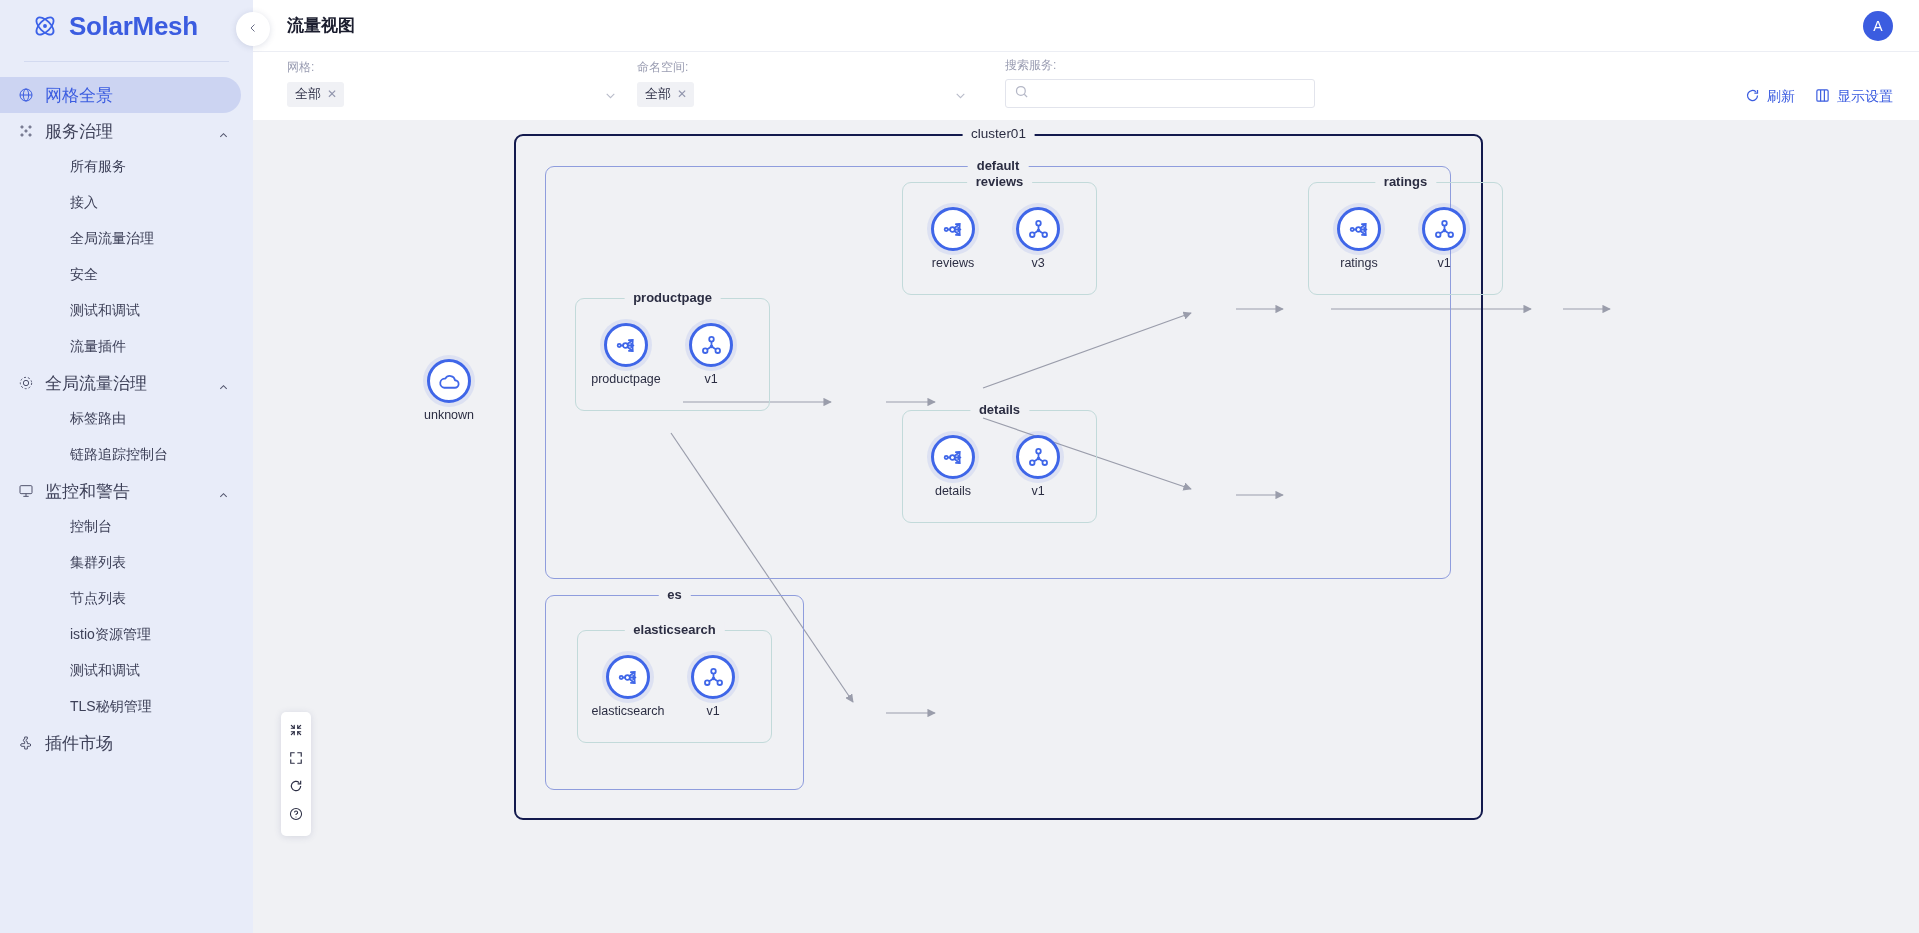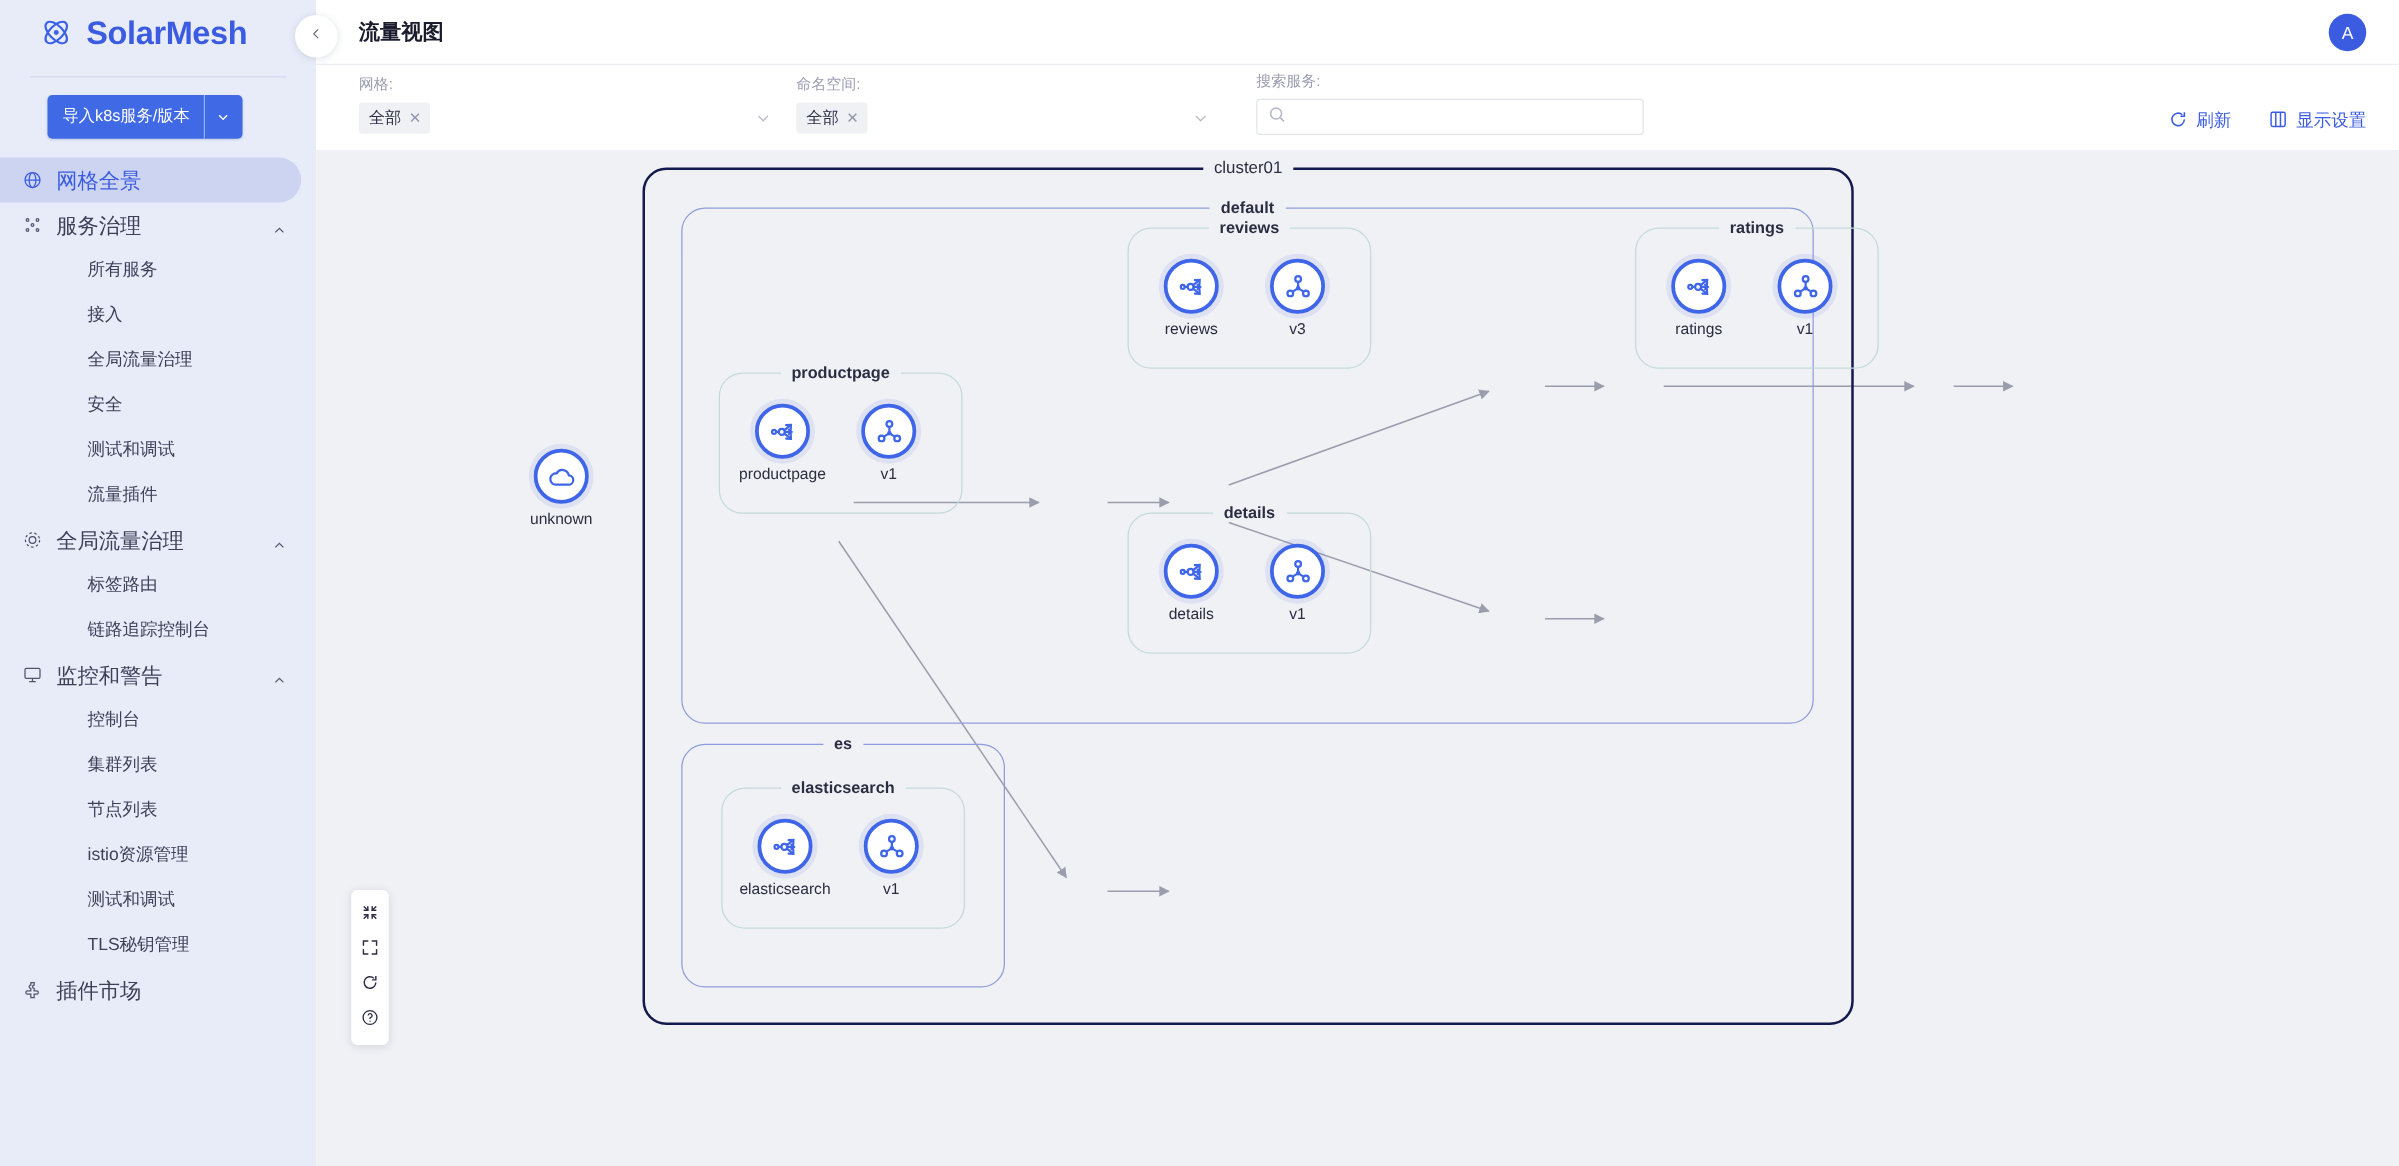--- a/index.html
+++ b/index.html
@@ -125,35 +125,35 @@
     width: 310px; height: 29px; border: 1px solid #e2e4ec; border-radius: 3px;
     display: flex; align-items: center; padding: 0 8px; background: #fff;
   }
   #search-box svg { width: 15px; height: 15px; color: #b4b7c6; flex: 0 0 15px; }
   #search-box input {
     border: 0; outline: none; flex: 1; font-size: 13px; padding-left: 6px;
     font-family: "Liberation Sans", sans-serif; color: #2e3047; background: transparent;
   }
   #filter-actions {
     position: absolute; right: 26px; bottom: 14px;
-    display: flex; gap: 30px; align-items: flex-start; margin-top: 46px;
+    display: flex; gap: 20px; align-items: flex-start; margin-top: 46px;
   }
   .action-link {
     display: flex; align-items: center; gap: 7px;
     color: #3b5ce0; font-size: 14px; cursor: pointer;
   }
   .action-link svg { width: 15px; height: 15px; }
 
   
   #canvas {
     flex: 1; position: relative; background: #f0f1f4; overflow: hidden;
   }
   #graph-svg { position: absolute; inset: 0; width: 100%; height: 100%; }
 
-  .grp { position: absolute; border-radius: 19px; }
+  .grp { position: absolute; border-radius: 9px; }
   .grp-label {
     position: absolute; top: -9px; left: 50%; transform: translateX(-50%);
     background: #f0f1f4; padding: 0 9px; font-size: 13px;
     color: #33354c; white-space: nowrap;
   }
   .grp-cluster { border: 2px solid #131a4d; }
   .grp-cluster > .grp-label { font-size: 13.5px; top: -10px; }
   .grp-ns { border: 1.6px solid #8f9ddd; }
   .grp-svc { border: 1.4px solid #c2dada; }
   .grp-svc > .grp-label { font-size: 13px; font-weight: bold; color: #2b2d42; }
@@ -197,31 +197,20 @@
       <svg class="logo-mark" viewBox="0 0 24 24" fill="none" stroke="currentColor" stroke-width="1.6">
         <ellipse cx="12" cy="12" rx="10" ry="5" transform="rotate(45 12 12)"></ellipse>
         <ellipse cx="12" cy="12" rx="10" ry="5" transform="rotate(-45 12 12)"></ellipse>
         <circle cx="12" cy="12" r="1.8" fill="currentColor" stroke="none"></circle>
       </svg>
     </span>
     <span class="brand-text">SolarMesh</span>
   </div>
   <div id="brand-divider"></div>
 
-  <div id="import-row">
-    <div id="import-btn">
-      <span class="lbl">导入k8s服务/版本</span>
-      <span class="sep"></span>
-      <span class="caret">
-        <svg width="11" height="11" viewBox="0 0 24 24" fill="none" stroke="currentColor" stroke-width="2.4">
-          <polyline points="5,9 12,16 19,9"></polyline>
-        </svg>
-      </span>
-    </div>
-  </div>
 
   <nav id="nav">
       <div class="nav-item active">
         <span>
           <svg class="nav-ico" viewBox="0 0 24 24" fill="none" stroke="currentColor" stroke-width="1.5">
             <circle cx="12" cy="12" r="9"></circle>
             <ellipse cx="12" cy="12" rx="4" ry="9"></ellipse>
             <line x1="3" y1="12" x2="21" y2="12"></line>
           </svg>
         </span>

